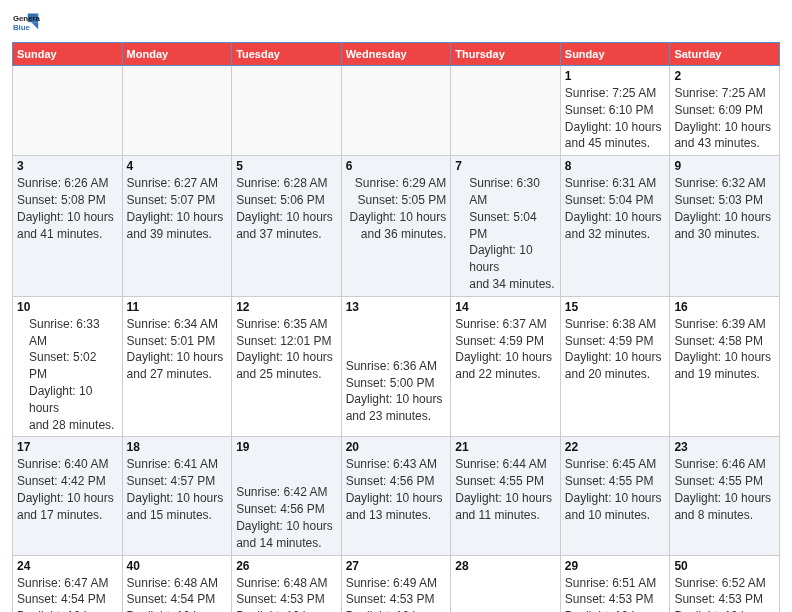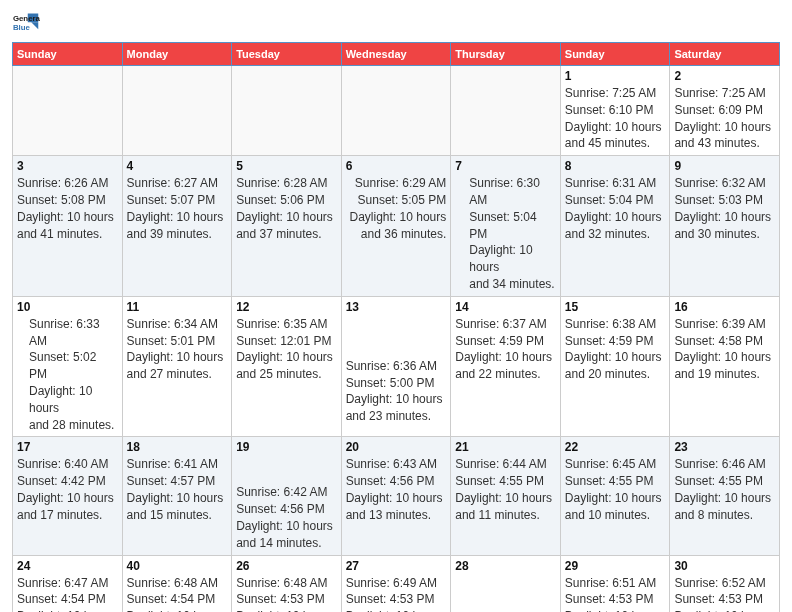--- a/index.html
+++ b/index.html
@@ -326,21 +326,21 @@
 and 2 minutes.</div>
           </td>
           <td>
             <div class="day-num">29</div>
             <div class="cell-info" style="white-space: pre-line;">Sunrise: 6:51 AM
 Sunset: 4:53 PM
 Daylight: 10 hours
 and 1 minute.</div>
           </td>
           <td>
-            <div class="day-num">30</div>
+            <div class="day-num">50</div>
             <div class="cell-info" style="white-space: pre-line;">Sunrise: 6:52 AM
 Sunset: 4:53 PM
 Daylight: 10 hours
 and 0 minutes.</div>
           </td>
         </tr>
       </tbody>
   </table>
 </div>
 

